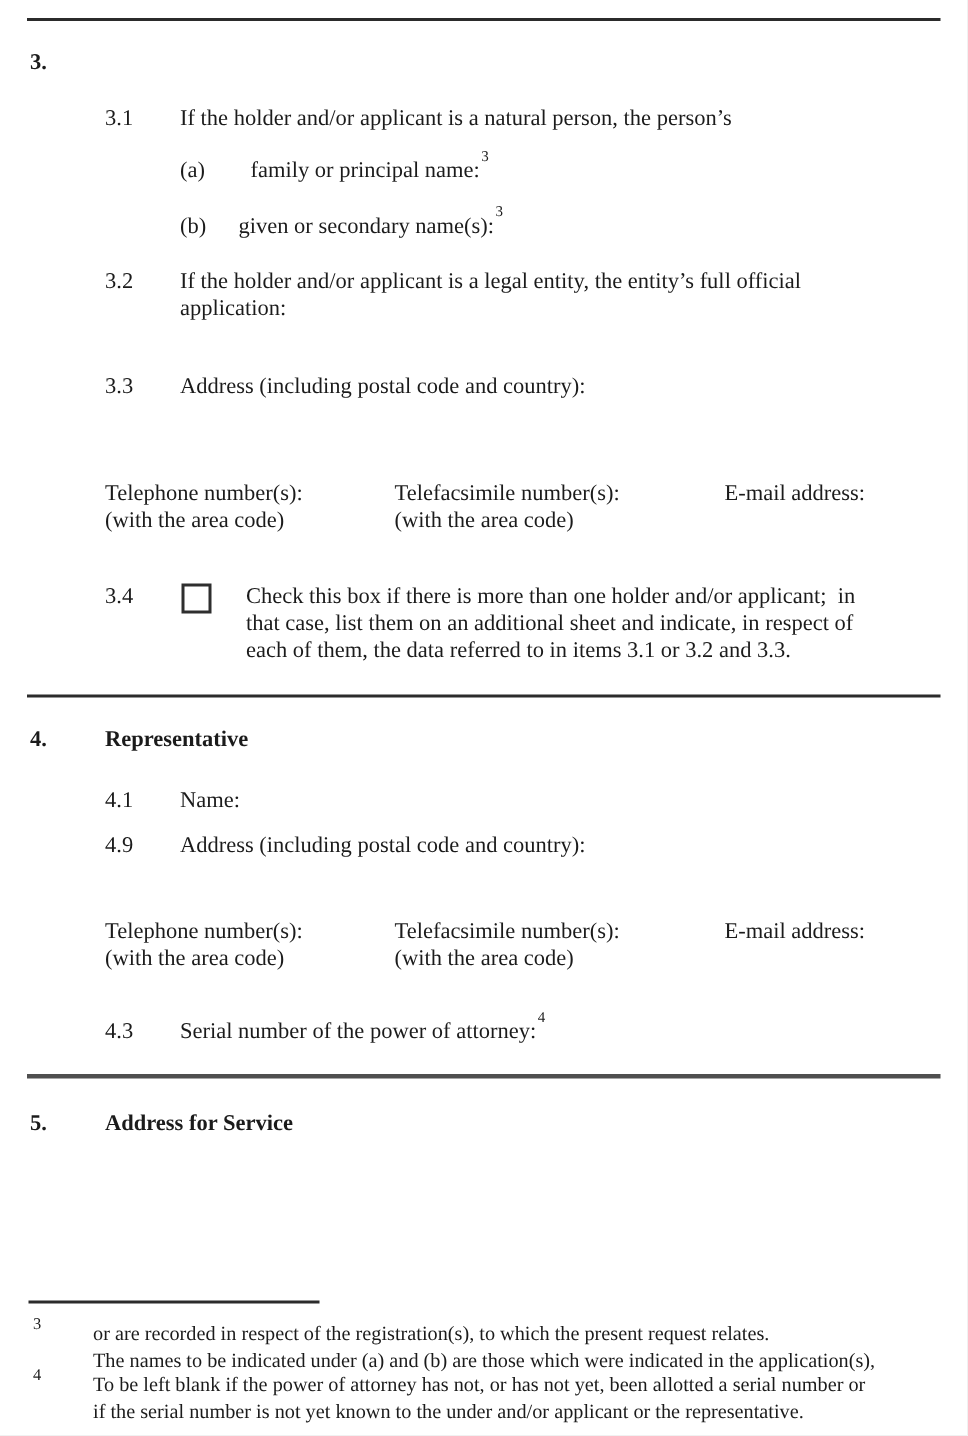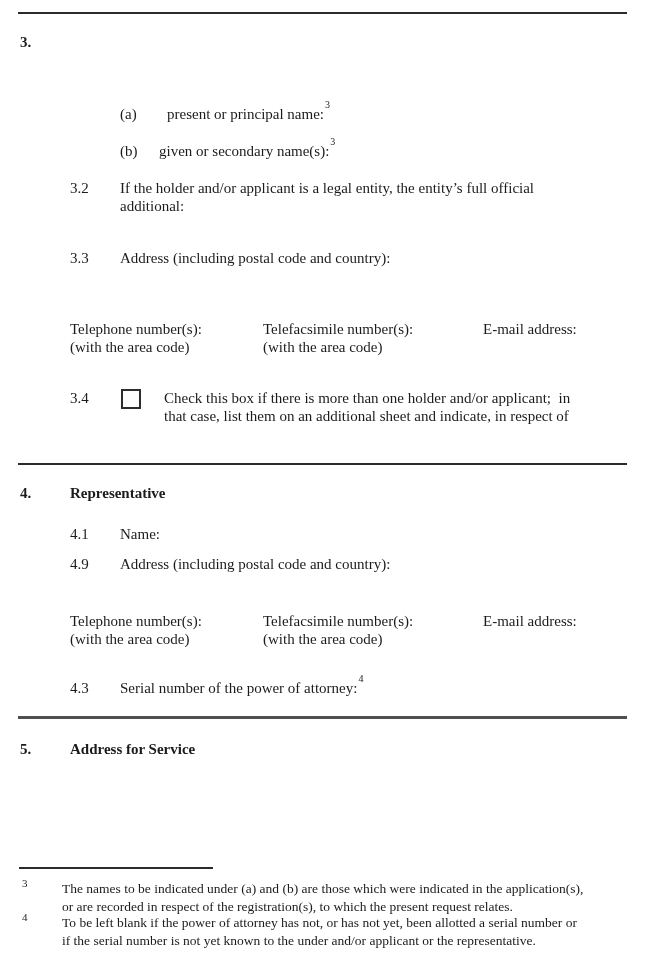--- a/index.html
+++ b/index.html
@@ -33,36 +33,40 @@
 <body>
 
 <div class="page">
 
   <div class="rule" style="left:18px; top:12px; width:609px; height:2px; background:#2b2b2b;"></div>
 
   <div class="row" style="top:33px">
     <span class="num bold" style="left:20px">3.</span>
   </div>
 
+  <div class="row" style="top:70px">
+    <span class="num" style="left:70px">3.1</span>
+    <span class="txt" style="left:120px">If the holder and/or applicant is a natural person, the person’s</span>
+  </div>
 
   <div class="row" style="top:105px">
     <span class="num" style="left:120px">(a)</span>
-    <span class="txt" style="left:167px"><span>present or principal name:</span><sup class="ref">3</sup></span>
+    <span class="txt" style="left:167px"><span>family or principal name:</span><sup class="ref">3</sup></span>
   </div>
 
   <div class="row" style="top:142px">
     <span class="num" style="left:120px">(b)</span>
     <span class="txt" style="left:159px"><span>given or secondary name(s):</span><sup class="ref">3</sup></span>
   </div>
 
   <div class="block" style="left:0; top:179px; width:645px">
     <span class="num" style="position:absolute; left:70px; top:0">3.2</span>
     <div style="position:absolute; left:120px; top:0">
       <div class="line">If the holder and/or applicant is a legal entity, the entity’s full official</div>
-      <div class="line">additional:</div>
+      <div class="line">application:</div>
     </div>
   </div>
 
   <div class="row" style="top:249px">
     <span class="num" style="left:70px">3.3</span>
     <span class="txt" style="left:120px">Address (including postal code and country):</span>
   </div>
 
   <div class="block" style="left:0; top:320px; width:645px">
     <div style="position:absolute; left:70px; top:0">
@@ -77,20 +81,21 @@
       <div class="line">E-mail address:</div>
     </div>
   </div>
 
   <div class="block" style="left:0; top:389px; width:645px">
     <span class="num" style="position:absolute; left:70px; top:0">3.4</span>
     <span class="checkbox" style="left:121px; top:0"></span>
     <div style="position:absolute; left:164px; top:0">
       <div class="line">Check this box if there is more than one holder and/or applicant;  in</div>
       <div class="line">that case, list them on an additional sheet and indicate, in respect of</div>
+      <div class="line">each of them, the data referred to in items 3.1 or 3.2 and 3.3.</div>
     </div>
   </div>
 
   <div class="rule" style="left:18px; top:463px; width:609px; height:2px; background:#2b2b2b;"></div>
 
   <div class="row" style="top:484px">
     <span class="num bold" style="left:20px">4.</span>
     <span class="txt bold" style="left:70px">Representative</span>
   </div>
 
@@ -128,22 +133,22 @@
   <div class="row" style="top:740px">
     <span class="num bold" style="left:20px">5.</span>
     <span class="txt bold" style="left:70px">Address for Service</span>
   </div>
 
   <div class="rule" style="left:19px; top:867px; width:194px; height:2px; background:#2b2b2b;"></div>
 
   <div class="block fn" style="left:0; top:880px; width:645px">
     <span class="fn-marker" style="left:22px; top:-2px">3</span>
     <div style="position:absolute; left:62px; top:0">
+      <div class="line">or are recorded in respect of the registration(s), to which the present request relates.</div>
       <div class="line">The names to be indicated under (a) and (b) are those which were indicated in the application(s),</div>
-      <div class="line">or are recorded in respect of the registration(s), to which the present request relates.</div>
     </div>
   </div>
 
   <div class="block fn" style="left:0; top:914px; width:645px">
     <span class="fn-marker" style="left:22px; top:-2px">4</span>
     <div style="position:absolute; left:62px; top:0">
       <div class="line">To be left blank if the power of attorney has not, or has not yet, been allotted a serial number or</div>
       <div class="line">if the serial number is not yet known to the under and/or applicant or the representative.</div>
     </div>
   </div>

